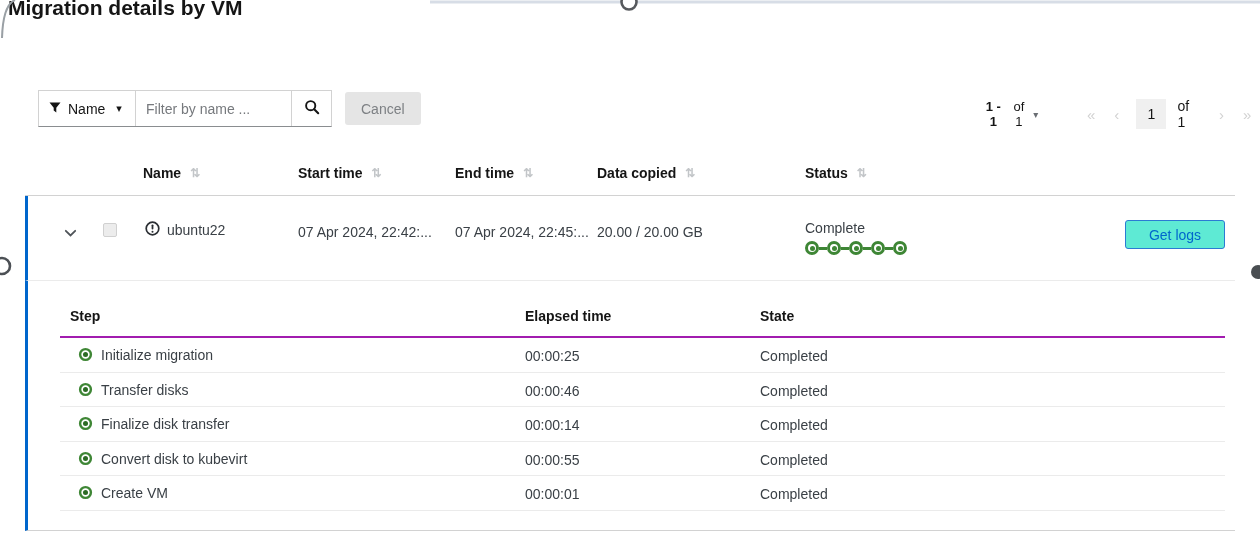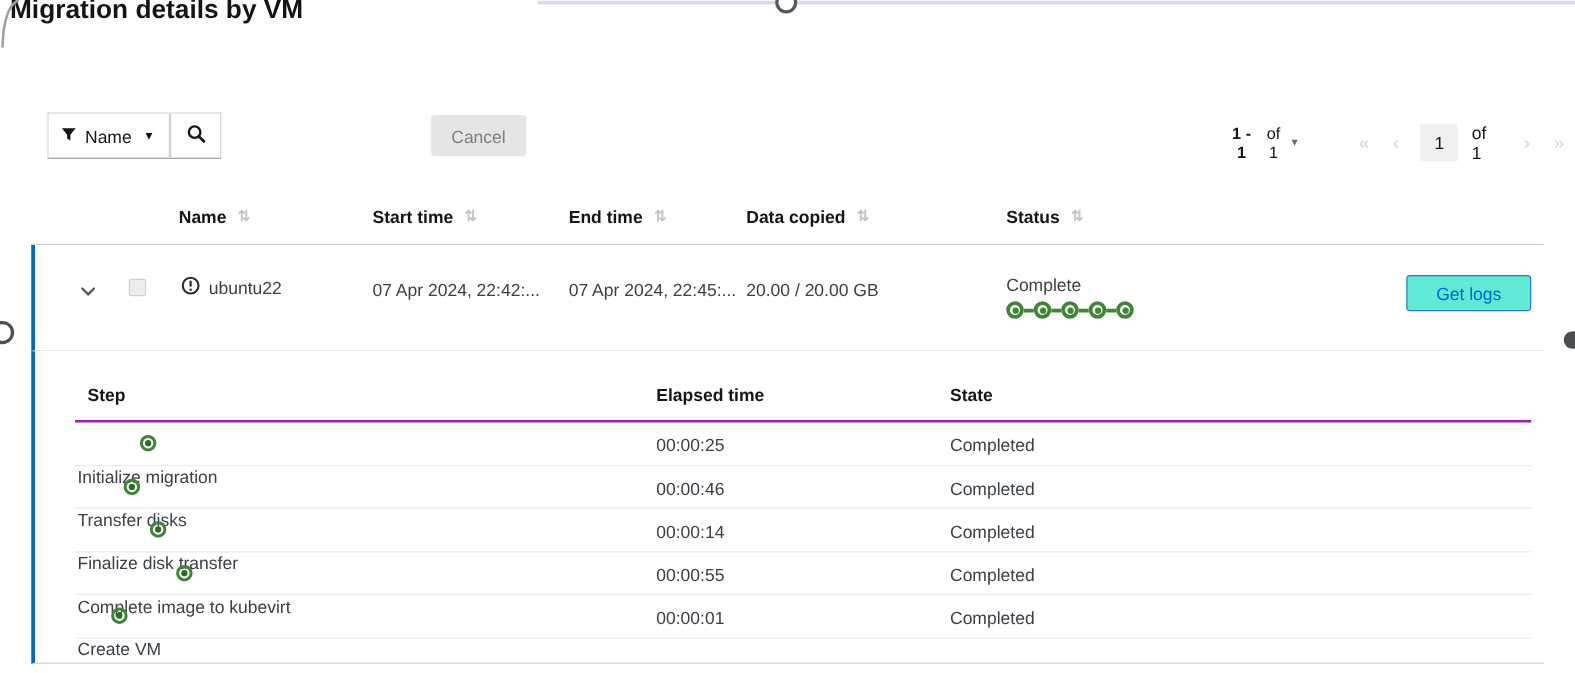--- a/index.html
+++ b/index.html
@@ -70,21 +70,21 @@
     font:14px "Liberation Sans",sans-serif; cursor:pointer; }
 
   
   .expanded { position:absolute; top:281px; left:25px; width:1210px; height:250px;
     border-left:3px solid #0066cc; border-bottom:1px solid #d2d2d2; background:#fff; }
   .detail-table { position:absolute; left:32px; top:0; width:1165px; }
   .dthead { position:relative; height:57px; border-bottom:2px solid #a21caf;text-align:center; }
   .dth { position:absolute; top:27px; font-weight:700; color:#151515; }
   .dth-step{left:10px}.dth-elapsed{left:465px}.dth-state{left:700px}
   .drow { position:relative; height:34.5px; border-bottom:1px solid #ebebeb; }
-  .drow .step-cell { position:absolute; left:2px; top:9px; display:flex; align-items:center; gap:8px;flex-direction:column; }
+  .drow .step-cell { position:absolute; left:18px; top:9px; display:flex; align-items:flex-start; gap:8px; }
   .drow .elapsed { position:absolute; left:465px; top:10px; }
   .drow .state { position:absolute; left:700px; top:10px; }
 
   
   .artifacts { position:absolute; inset:0; pointer-events:none; z-index:9; }
 </style>
 </head>
 <body>
 
 <svg class="artifacts" width="1260" height="538">
@@ -100,20 +100,21 @@
 <div class="filter-group">
   <button class="filter-toggle">
     <span>
       <svg width="12" height="12" viewBox="0 0 12 12">
           <path d="M.5.5h11L7.3 5.8v4.7L4.7 8.6V5.8Z" fill="#151515"></path>
         </svg>
     </span>
     <span>Name</span>
     <span class="caret">▾</span>
   </button>
+  <input class="filter-input" placeholder="Filter by name ..." style="">
   <button class="search-btn">
     <span>
       <svg width="16" height="16" viewBox="0 0 16 16">
           <circle cx="6.7" cy="6.7" r="4.6" fill="none" stroke="#151515" stroke-width="1.9"></circle>
           <line x1="10.2" y1="10.2" x2="14.2" y2="14.2" stroke="#151515" stroke-width="2.1" stroke-linecap="round"></line>
         </svg>
     </span>
   </button>
 </div>
 <button class="cancel-btn">Cancel</button>
@@ -239,21 +240,21 @@
       <span class="elapsed">00:00:14</span>
       <span class="state">Completed</span>
     </div>
 
     <div class="drow">
       <span class="step-cell">
         <span><svg width="15" height="15" viewBox="0 0 15 15">
               <circle cx="7.5" cy="7.5" r="5.4" fill="none" stroke="#3e8635" stroke-width="2.4"></circle>
               <circle cx="7.5" cy="7.5" r="2.5" fill="#2c6b24"></circle>
             </svg></span>
-        <span>Complete image to kubevirt</span>
+        <span>Convert disk to kubevirt</span>
       </span>
       <span class="elapsed">00:00:55</span>
       <span class="state">Completed</span>
     </div>
 
     <div class="drow">
       <span class="step-cell">
         <span><svg width="15" height="15" viewBox="0 0 15 15">
               <circle cx="7.5" cy="7.5" r="5.4" fill="none" stroke="#3e8635" stroke-width="2.4"></circle>
               <circle cx="7.5" cy="7.5" r="2.5" fill="#2c6b24"></circle>

